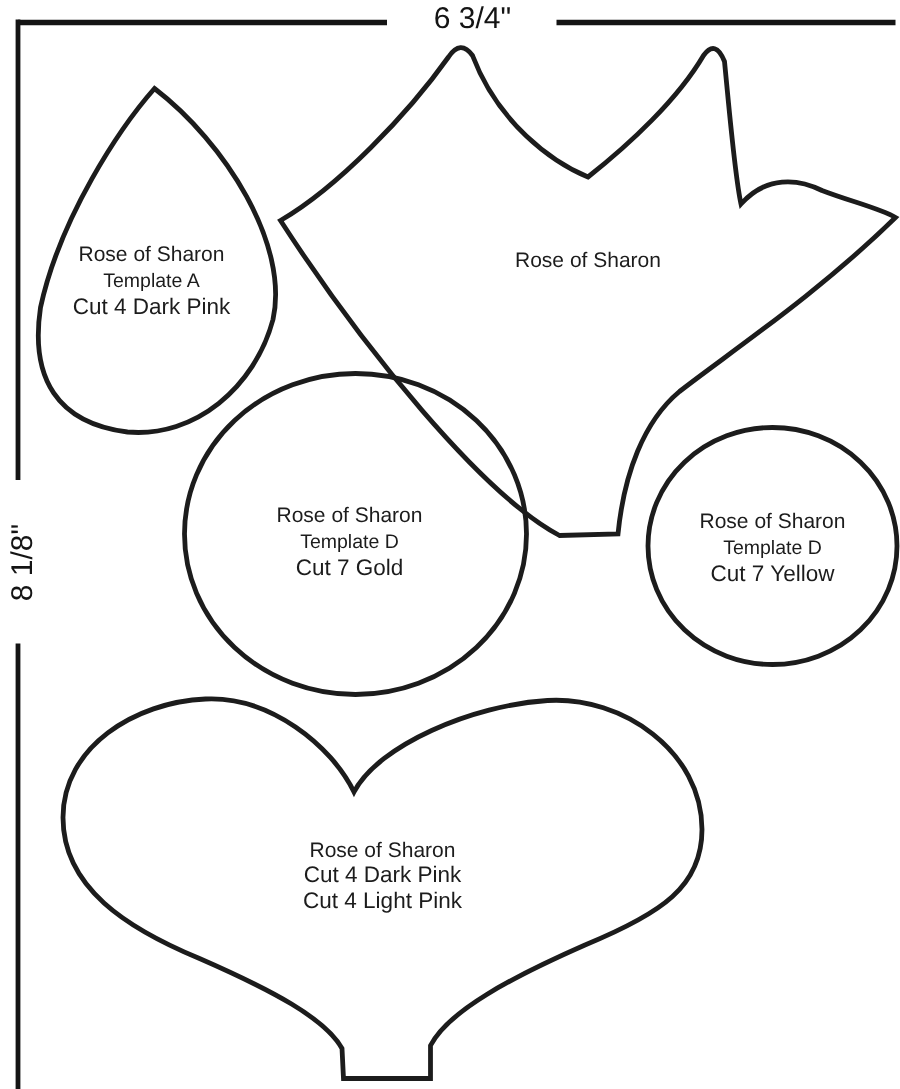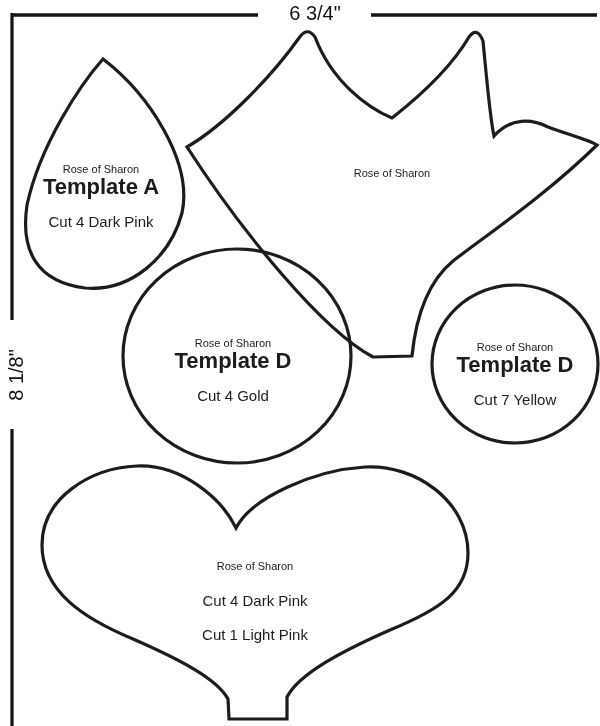--- a/index.html
+++ b/index.html
@@ -12,23 +12,23 @@
     overflow:hidden;
   }
   .sheet svg{position:absolute;left:0;top:0;}
   .tpl-label{
     position:absolute;
     transform:translateX(-50%);
     text-align:center;
     white-space:nowrap;
     color:#1c1c1c;
   }
-  .tpl-label .title{font-size:11px;line-height:inherit;}
-  .tpl-label .name{font-size:22px;font-weight:bold;line-height:inherit;}
-  .tpl-label .cut{font-size:15px;line-height:inherit;margin-top:17px;}
+  .tpl-label .title{font-size:14px;line-height:inherit;}
+  .tpl-label .name{font-size:13px;font-weight:normal;line-height:inherit;}
+  .tpl-label .cut{font-size:15px;line-height:inherit;}
   .dim-label{
     position:absolute;
     font-size:20px;
     color:#141414;
     white-space:nowrap;
   }
   .dim-label.top{transform:translate(-50%,-50%);}
   .dim-label.left{transform:translate(-50%,-50%) rotate(-90deg);}
 </style>
 </head>
@@ -86,28 +86,28 @@
     <div class="cut">Cut 4 Dark Pink</div>
   </div>
 
   <div class="tpl-label" style="left:392px;top:164px;line-height:19px;">
     <div class="title">Rose of Sharon</div>
   </div>
 
   <div class="tpl-label" style="left:233px;top:334px;line-height:18px;">
     <div class="title">Rose of Sharon</div>
     <div class="name">Template D</div>
-    <div class="cut">Cut 4 Gold</div>
+    <div class="cut">Cut 7 Gold</div>
   </div>
 
   <div class="tpl-label" style="left:515px;top:338px;line-height:18px;">
     <div class="title">Rose of Sharon</div>
     <div class="name">Template D</div>
     <div class="cut">Cut 7 Yellow</div>
   </div>
 
   <div class="tpl-label" style="left:255px;top:558px;line-height:17px;">
     <div class="title">Rose of Sharon</div>
     <div class="cut">Cut 4 Dark Pink</div>
-    <div class="cut">Cut 1 Light Pink</div>
+    <div class="cut">Cut 4 Light Pink</div>
   </div>
 
 </div>
 
 </body></html>

